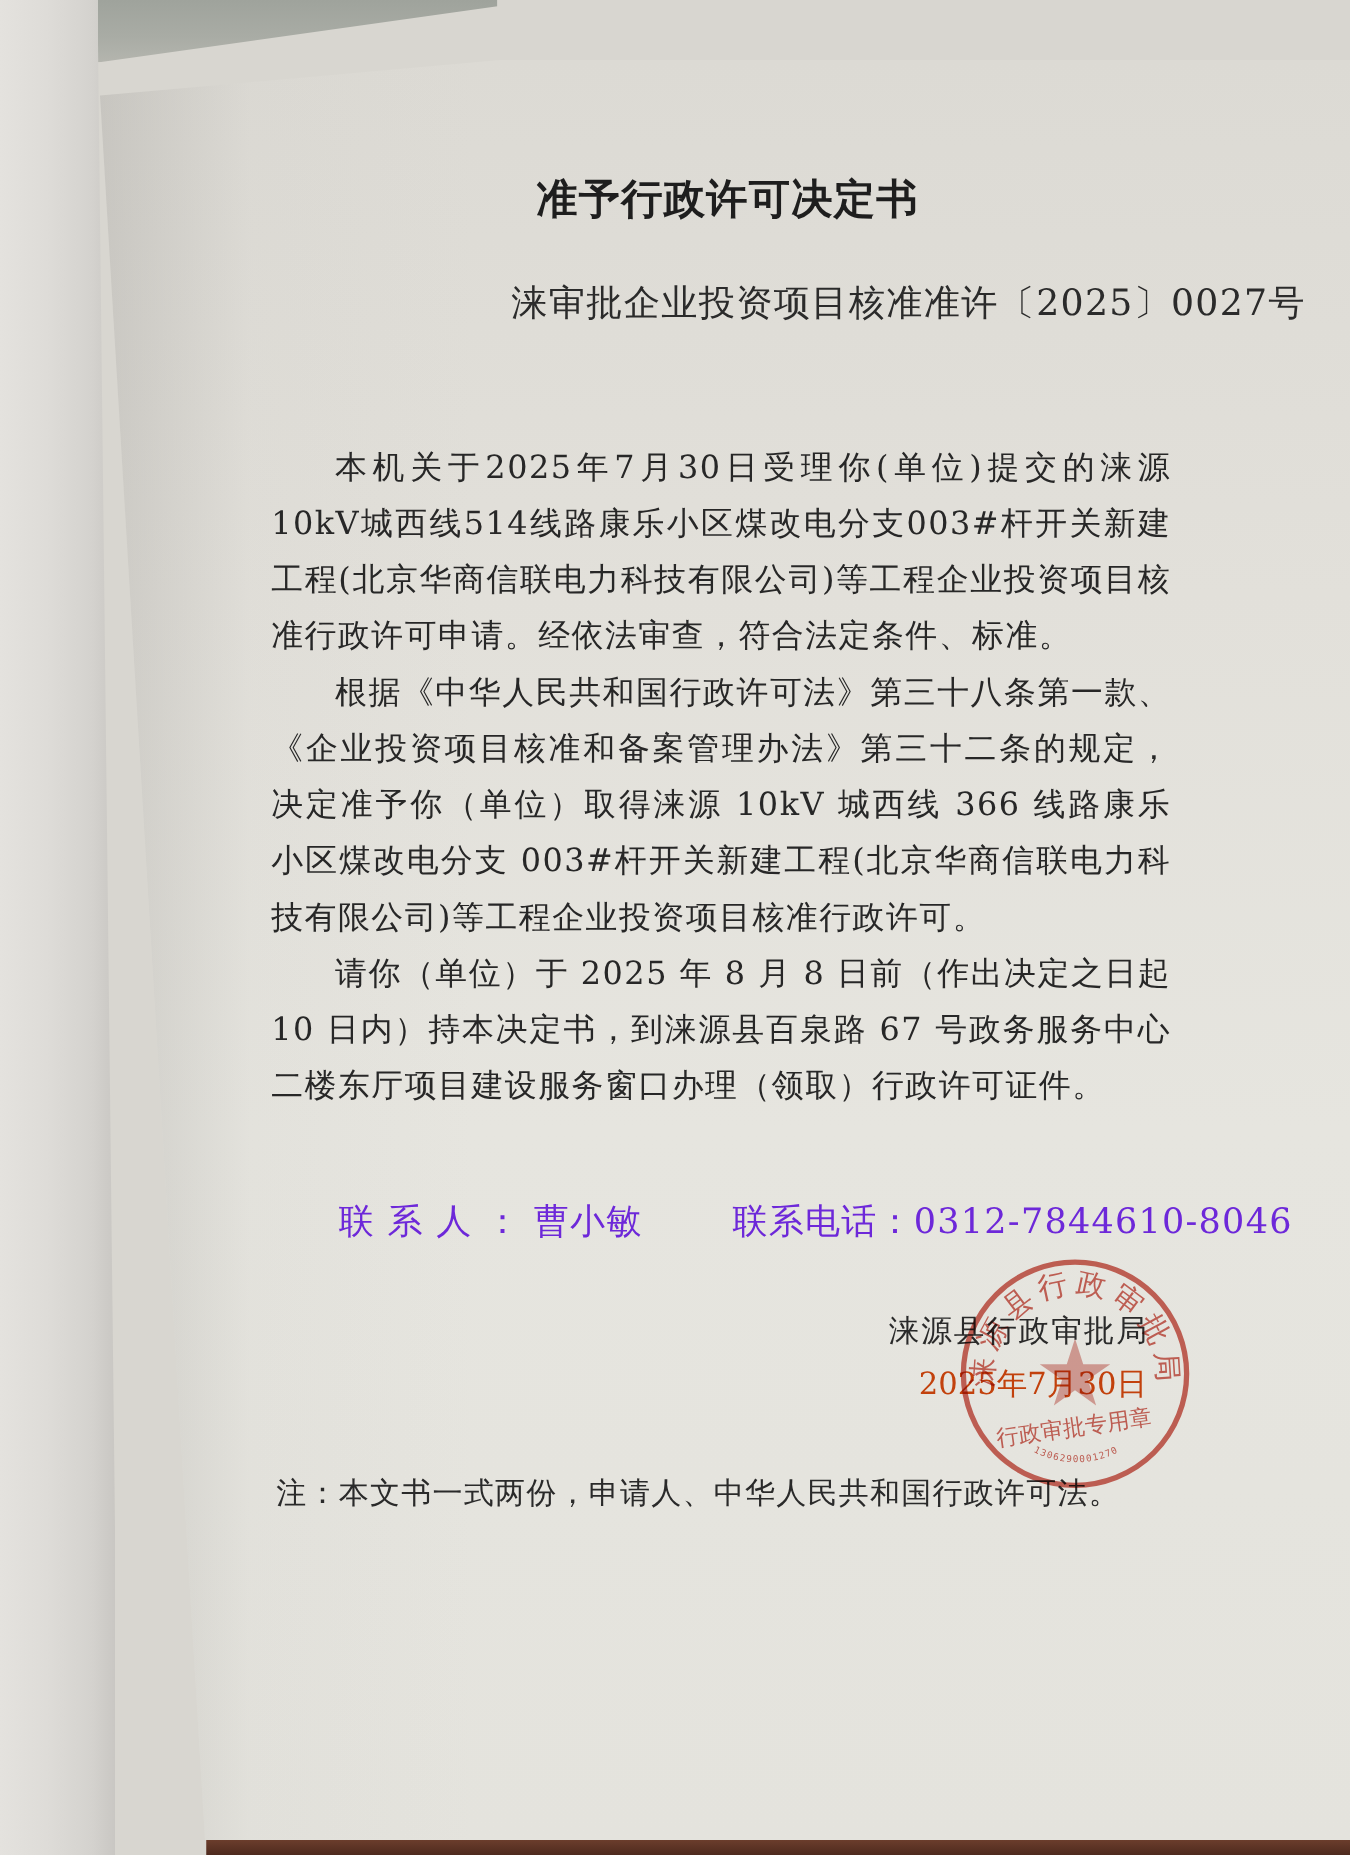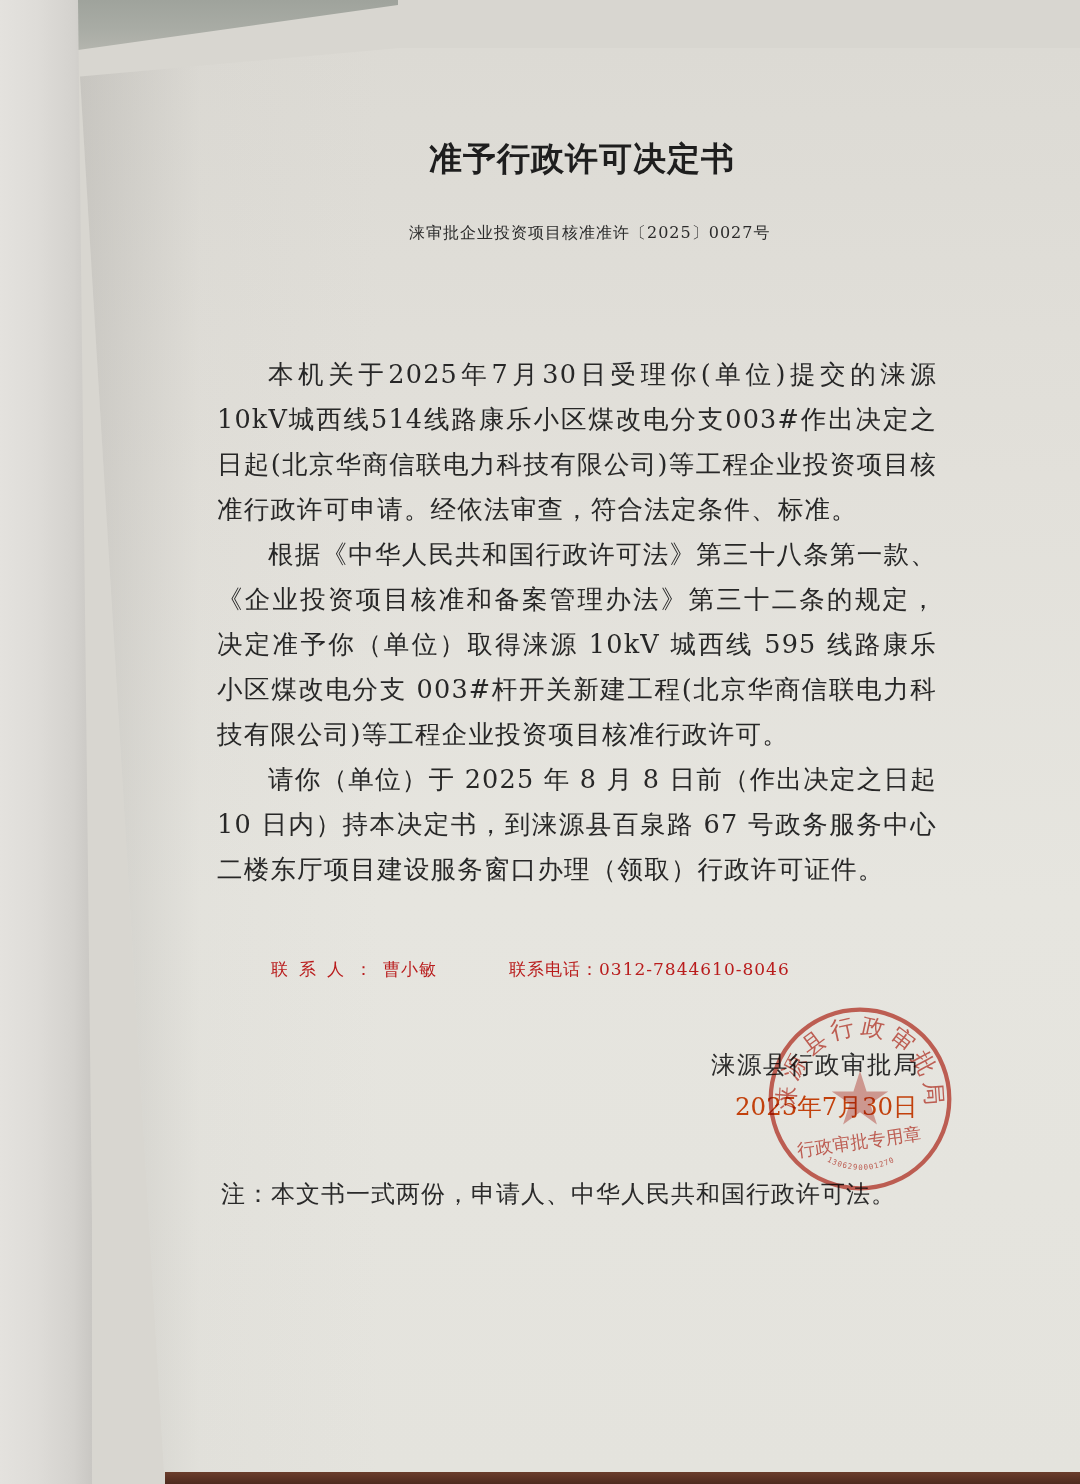--- a/index.html
+++ b/index.html
@@ -77,21 +77,21 @@
       top: 137px;
       font-size: 33px;
       font-weight: bold;
       letter-spacing: 1px;
       color: #1e1e1e;
     }
     .doc-number {
       position: absolute;
       left: 392px;
       top: 223px;
-      font-size: 16px;
+      font-size: 29px;
       letter-spacing: 1px;
       color: #2b2b2b;
     }
     .para-block {
       position: absolute;
       left: 200px;
       width: 720px;
       font-size: 25.5px;
       line-height: 45px;
       letter-spacing: 1.2px;
@@ -103,23 +103,23 @@
     }
     .indent { text-indent: 2em; }
     .addressee { top: 307px; }
     .p1 { top: 352px; }
     .p2 { top: 532px; }
     .p3 { top: 757px; }
     .contact {
       position: absolute;
       left: 254px;
       top: 958px;
-      font-size: 17px;
-      letter-spacing: 1px;
-      color: #b91c1c;
+      font-size: 28px;
+      letter-spacing: 1px;
+      color: #6d28d9;
       display: flex;
       gap: 72px;
     }
     .contact .person { letter-spacing: 1px; }
     .contact .label-spaced { letter-spacing: 11px; }
     .signature {
       position: absolute;
       left: 694px;
       top: 1048px;
       font-size: 24.5px;
@@ -160,25 +160,25 @@
 <div class="page"></div>
 <div class="left-page"></div>
 <div class="table-edge"></div>
 
 <div class="content">
   <div class="title">准予行政许可决定书</div>
   <div class="doc-number">涞审批企业投资项目核准准许〔2025〕0027号</div>
 
 
   <div class="para-block p1">
-    <p class="indent">本机关于2025年7月30日受理你(单位)提交的涞源10kV城西线514线路康乐小区煤改电分支003#作出决定之日起(北京华商信联电力科技有限公司)等工程企业投资项目核准行政许可申请。经依法审查，符合法定条件、标准。</p>
+    <p class="indent">本机关于2025年7月30日受理你(单位)提交的涞源10kV城西线514线路康乐小区煤改电分支003#杆开关新建工程(北京华商信联电力科技有限公司)等工程企业投资项目核准行政许可申请。经依法审查，符合法定条件、标准。</p>
   </div>
 
   <div class="para-block p2">
-    <p class="indent">根据《中华人民共和国行政许可法》第三十八条第一款、《企业投资项目核准和备案管理办法》第三十二条的规定，决定准予你（单位）取得涞源 10kV 城西线 595 线路康乐小区煤改电分支 003#杆开关新建工程(北京华商信联电力科技有限公司)等工程企业投资项目核准行政许可。</p>
+    <p class="indent">根据《中华人民共和国行政许可法》第三十八条第一款、《企业投资项目核准和备案管理办法》第三十二条的规定，决定准予你（单位）取得涞源 10kV 城西线 366 线路康乐小区煤改电分支 003#杆开关新建工程(北京华商信联电力科技有限公司)等工程企业投资项目核准行政许可。</p>
   </div>
 
   <div class="para-block p3">
     <p class="indent">请你（单位）于 2025 年 8 月 8 日前（作出决定之日起 10 日内）持本决定书，到涞源县百泉路 67 号政务服务中心二楼东厅项目建设服务窗口办理（领取）行政许可证件。</p>
   </div>
 
   <div class="contact">
     <span class="person">
       <span class="label-spaced">联系人：</span><span>曹小敏</span>
     </span>

